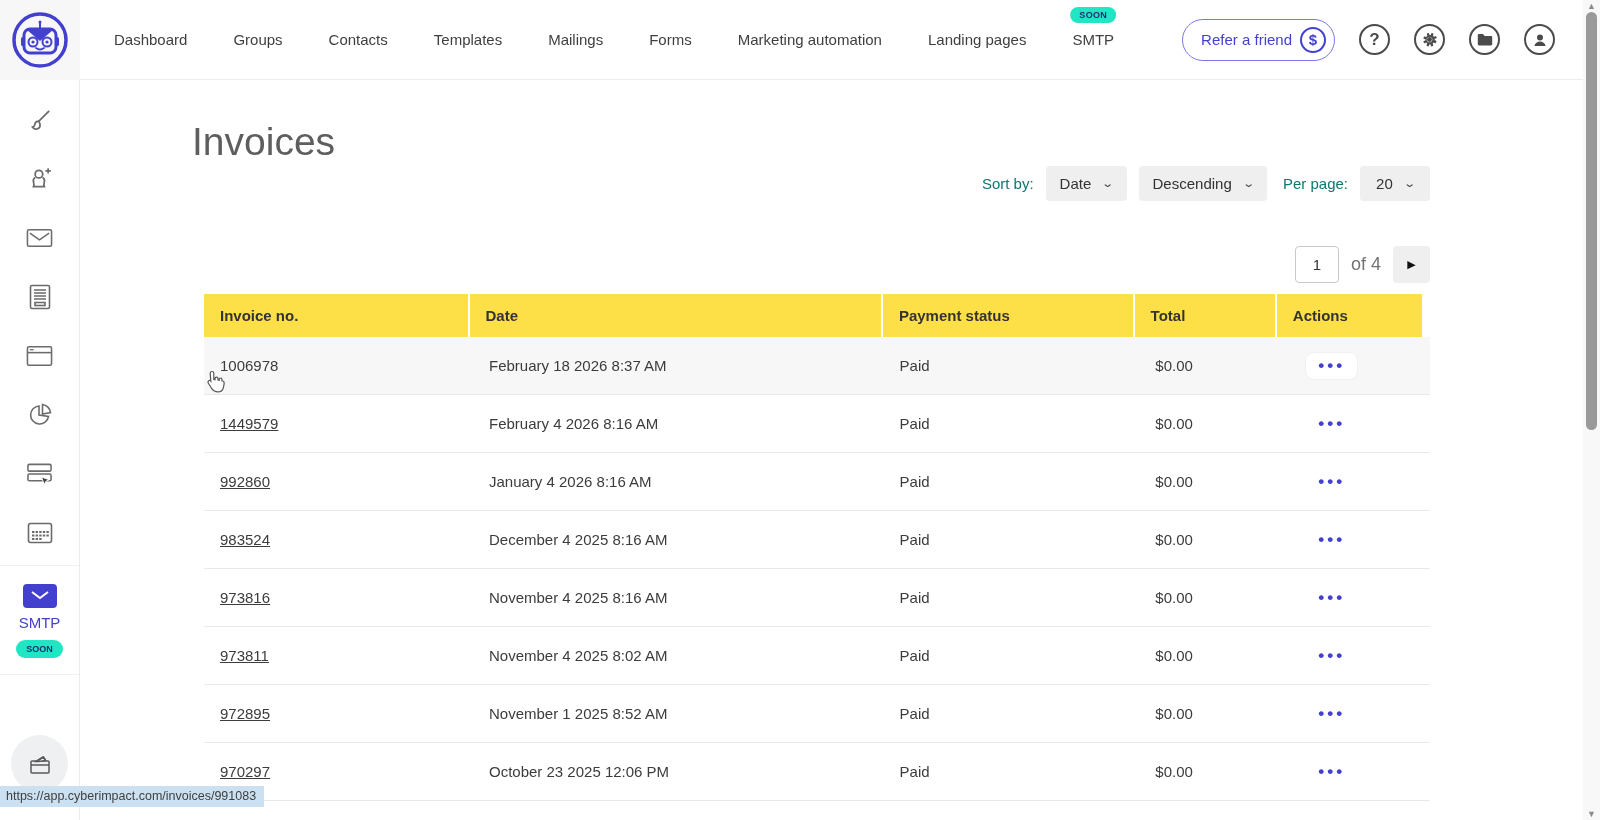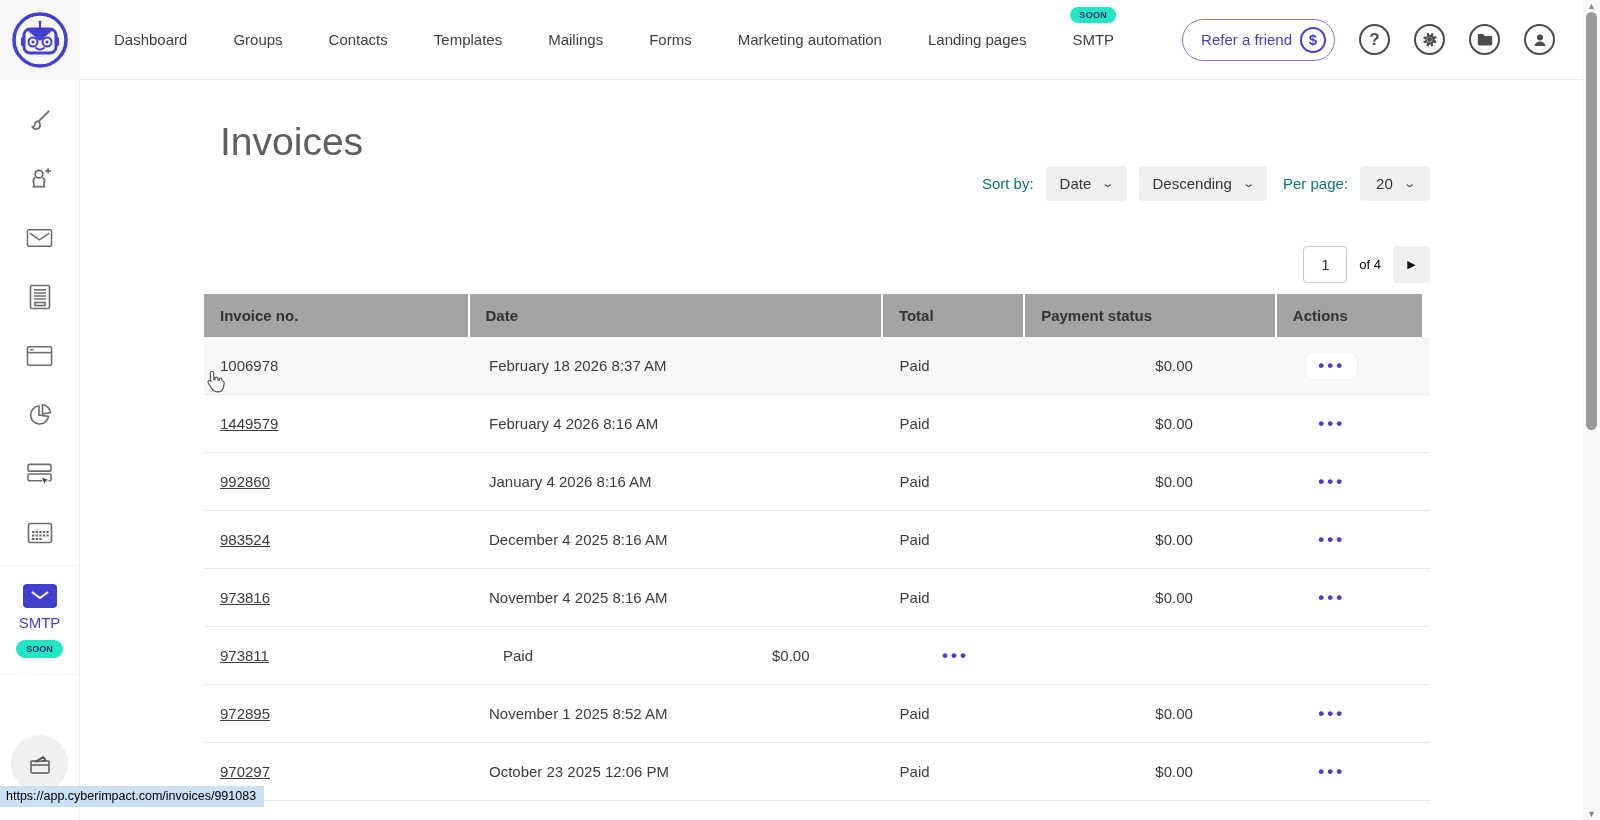--- a/index.html
+++ b/index.html
@@ -33,55 +33,55 @@
   .smtp-env { width:34px; height:24px; background:#4340d0; border-radius:4px; margin:0 auto 6px;
               display:flex; align-items:center; justify-content:center; }
   .smtp-label { color:#4340d0; font-size:15px; margin-bottom:7px; }
   .smtp-soon { display:inline-block; background:#21e6c4; color:#1d2e6e; font-size:9px; font-weight:bold;
                padding:4px 10px; border-radius:10px; }
   .gift-wrap { position:absolute; left:11px; top:655px; width:57px; height:57px; border-radius:50%;
                background:#eef0f2; display:flex; align-items:center; justify-content:center; cursor:pointer; color:#5a5a5a; }
 
   
   .main { position:absolute; left:80px; top:80px; width:1503px; height:740px; background:#fff; }
-  .page-title { position:absolute; left:140px; top:40px; font-size:39px; font-weight:400; color:#5e5e5e; }
+  .page-title { position:absolute; left:112px; top:40px; font-size:39px; font-weight:400; color:#5e5e5e; }
 
   .controls { position:absolute; top:86px; right:153px; display:flex; align-items:center; gap:12px; }
   .ctl-label { font-size:15px; color:#0f766e; }
   .dropdown { background:#efefef; border-radius:4px; padding:9px 14px; font-size:15px; color:#333;
               display:flex; align-items:center; gap:12px; cursor:pointer; min-width:70px; justify-content:center; }
   .chev { font-size:11px; color:#444; transform:scaleX(1.4); }
 
   .pager { position:absolute; top:166px; right:153px; display:flex; align-items:center; gap:12px; }
   .page-input { width:44px; height:37px; border:1px solid #c9c9c9; border-radius:4px; text-align:center;
                 font-size:15px; color:#333; background:#fff; font-family:"Liberation Sans", sans-serif; }
-  .of-label { font-size:13px; color:#000000; }
+  .of-label { font-size:18px; color:#737373; }
   .next-btn { width:37px; height:37px; background:#efefef; border:none; border-radius:4px; cursor:pointer;
               display:flex; align-items:center; justify-content:center; font-size:11px; color:#111; }
 
   
   .invoice-table { position:absolute; left:124px; top:214px; width:1226px; }
   .t-header { display:flex; }
-  .th { background:#a3a3a3; font-weight:bold; font-size:15px; color:#333; padding:12px 0 12px 16px;
+  .th { background:#fde047; font-weight:bold; font-size:15px; color:#333; padding:12px 0 12px 16px;
         margin-right:2px; height:43px; display:flex; align-items:center; }
   .th:last-child { margin-right:8px; }
   .t-row { display:flex; border-bottom:1px solid #e9e9e9; height:58px; align-items:center; font-size:15px; color:#3c3c3c;gap:16px; }
   .t-row.hovered { background:#f7f7f8; }
   .td { padding-left:16px; }
   .c1 { width:267px; } .c2 { width:417px; } .c3 { width:253px; } .c4 { width:142px; } .c5 { width:147px; }
   .inv-link { color:#3c3c3c; text-decoration:underline; cursor:pointer; }
   .inv-link.nounderline { text-decoration:none; }
   .dots-btn { color:#4340d0; font-size:17px; letter-spacing:3px; font-weight:bold; cursor:pointer;
               padding:8px 12px; border-radius:8px; line-height:10px; display:inline-block; }
   .dots-btn.raised { background:#fff; box-shadow:0 0 0 1px #f0f0f0; }
 
   .cursor-hand { position:absolute; left:124px; top:289px; z-index:9; pointer-events:none; }
 
   
-  .statusbar { position:absolute; left:0; bottom:13px; background:#cbe0f1; color:#000000; font-size:12.5px;
+  .statusbar { position:absolute; left:0; bottom:13px; background:#cbe0f1; color:#404040; font-size:12.5px;
                padding:3px 8px 4px 6px; z-index:10; }
   .vscrollbar { position:absolute; right:0; top:0; width:17px; height:820px; background:#f8f8f8; z-index:20; }
   .vthumb { position:absolute; left:3px; top:12px; width:11px; height:418px; background:#9a9a9a; border-radius:6px; }
   .sb-arrow { position:absolute; left:0; width:17px; height:12px; display:flex; align-items:center; justify-content:center;
               color:#8b8b8b; font-size:9px; }
   .sb-up { top:0; } .sb-down { bottom:0; }
 </style>
 </head>
 <body>
 
@@ -257,22 +257,22 @@
     <span class="of-label">of 4</span>
     <button class="next-btn">
       <span>▶</span>
     </button>
   </div>
 
   <div class="invoice-table">
     <div class="t-header">
       <div class="th c1">Invoice no.</div>
       <div class="th c2">Date</div>
+      <div class="th c3">Payment status</div>
       <div class="th c4">Total</div>
-      <div class="th c3">Payment status</div>
       <div class="th c5">Actions</div>
     </div>
     <div id="table-body">
         <div class="t-row hovered">
           <div class="td c1"><a class="inv-link nounderline">1006978</a></div>
           <div class="td c2">February 18 2026 8:37 AM</div>
           <div class="td c3">Paid</div>
           <div class="td c4">$0.00</div>
           <div class="td c5"><span class="dots-btn raised">•••</span></div>
         </div>
@@ -299,20 +299,21 @@
         </div>
         <div class="t-row">
           <div class="td c1"><a class="inv-link">973816</a></div>
           <div class="td c2">November 4 2025 8:16 AM</div>
           <div class="td c3">Paid</div>
           <div class="td c4">$0.00</div>
           <div class="td c5"><span class="dots-btn">•••</span></div>
         </div>
         <div class="t-row">
           <div class="td c1"><a class="inv-link">973811</a></div>
+          <div class="td c2">November 4 2025 8:02 AM</div>
           <div class="td c3">Paid</div>
           <div class="td c4">$0.00</div>
           <div class="td c5"><span class="dots-btn">•••</span></div>
         </div>
         <div class="t-row">
           <div class="td c1"><a class="inv-link">972895</a></div>
           <div class="td c2">November 1 2025 8:52 AM</div>
           <div class="td c3">Paid</div>
           <div class="td c4">$0.00</div>
           <div class="td c5"><span class="dots-btn">•••</span></div>

